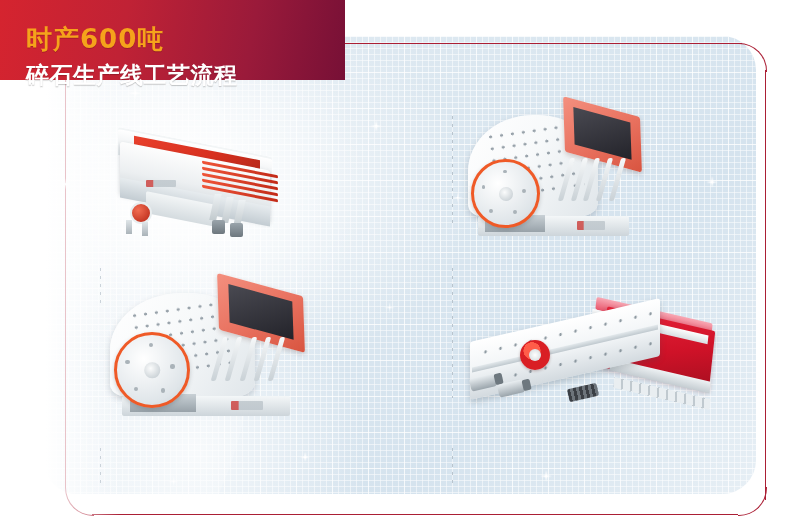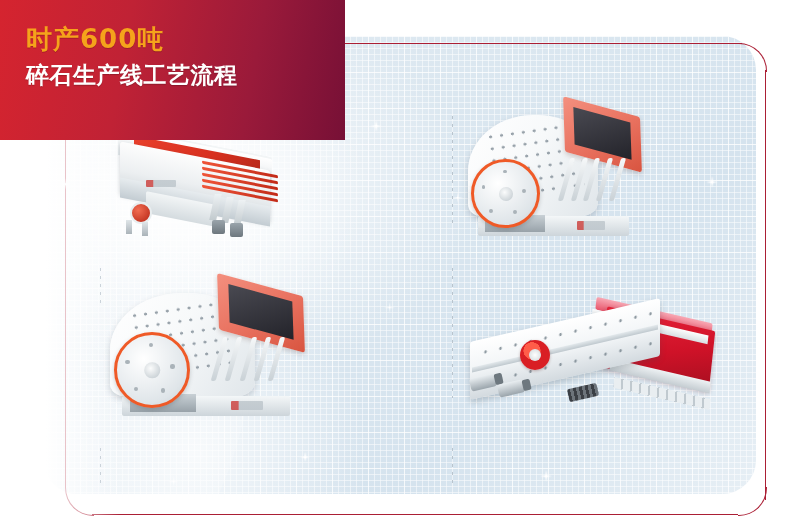--- a/index.html
+++ b/index.html
@@ -64,21 +64,21 @@
   .rule-right{left:765px;top:70px;width:1px;height:430px;}
   .rule-left{left:65px;top:36px;width:1px;height:452px;}
   .rule-bottom{left:92px;top:514px;width:646px;height:1px;}
   .corner{position:absolute;border:1px solid #ab1f35;z-index:5;}
   .corner-tr{left:738px;top:43px;width:28px;height:28px;border-left:none;border-bottom:none;border-top-right-radius:28px;}
   .corner-br{left:738px;top:487px;width:28px;height:28px;border-left:none;border-top:none;border-bottom-right-radius:28px;}
   .corner-bl{left:65px;top:487px;width:28px;height:28px;border-right:none;border-top:none;border-bottom-left-radius:28px;}
 
   
   .banner{
-    position:absolute;left:0;top:0;width:345px;height:140px;
+    position:absolute;left:0;top:0;width:345px;height:80px;
     background:linear-gradient(100deg,#d5242f 0%,#c02235 36%,#9a1a3a 72%,#771036 100%);
     z-index:20;
   }
   .banner .t1{
     position:absolute;left:26px;top:22px;
     font-size:26px;font-weight:bold;color:#f5a31b;letter-spacing:1px;
     text-shadow:0 1px 0 rgba(0,0,0,.18);
     font-family:"DejaVu Sans","Liberation Sans",sans-serif;
   }
   .banner .t2{

